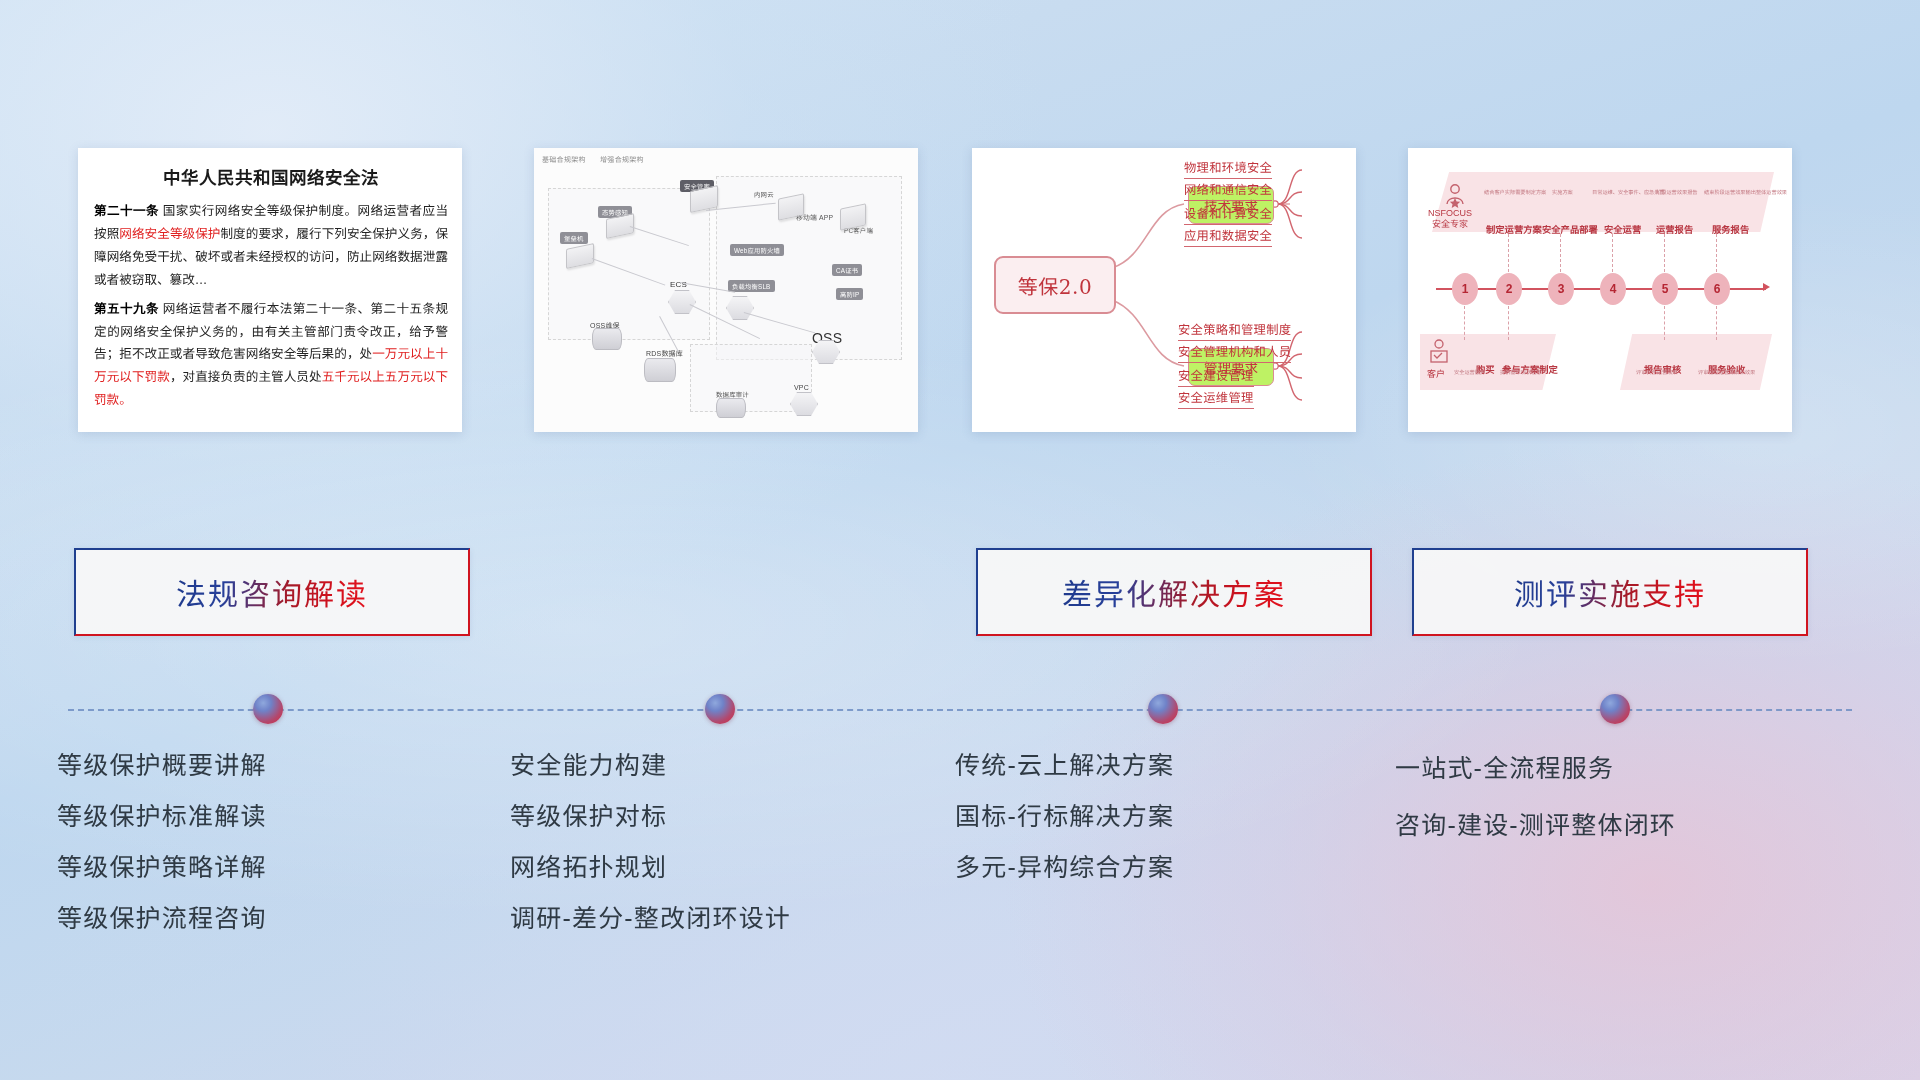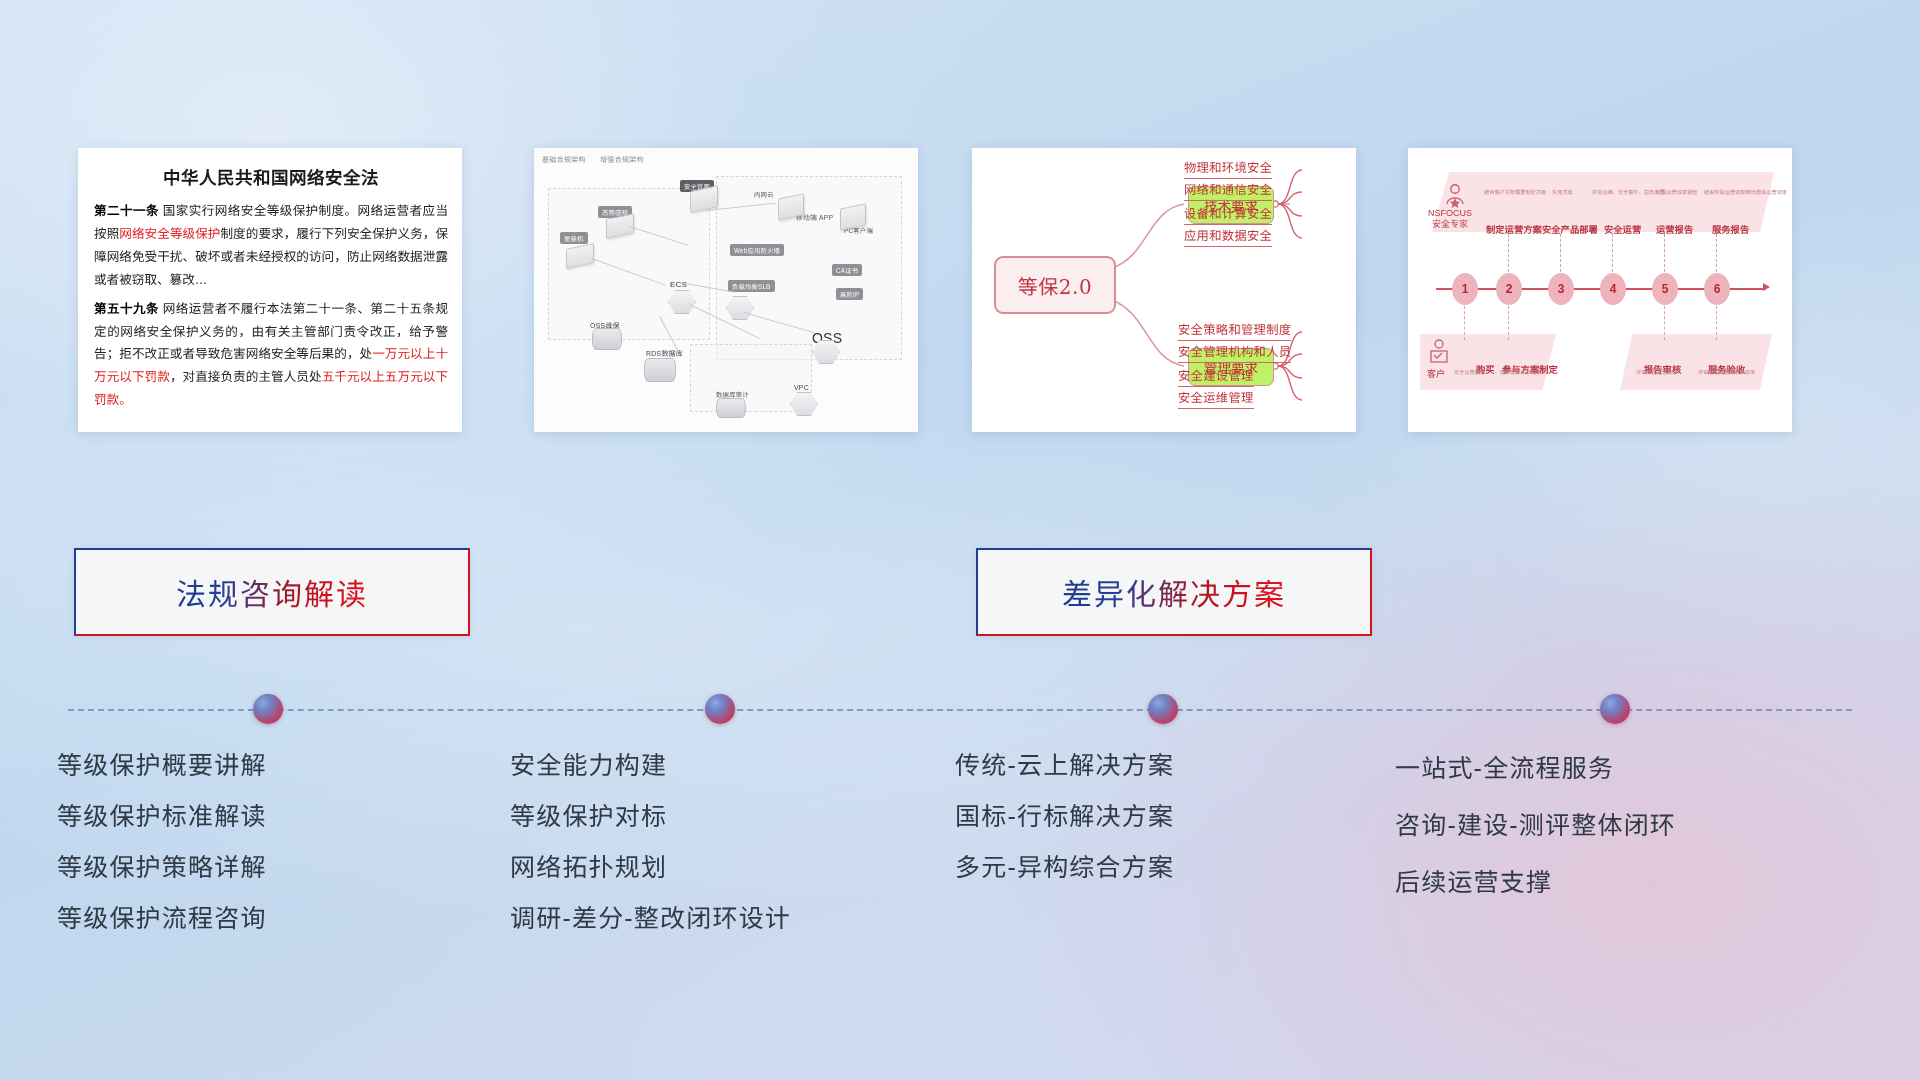--- a/index.html
+++ b/index.html
@@ -480,20 +480,23 @@
   </div>
 </div>
 
 <div class="headline-row">
   <div class="headline hl-1">
     <span>法规咨询解读</span>
   </div>
   <div class="headline hl-3">
     <span>差异化解决方案</span>
   </div>
+  <div class="headline hl-4">
+    <span>测评实施支持</span>
+  </div>
 </div>
 
 <div class="timeline">
   <div class="tl-line"></div>
   <div class="tl-dot tld-1"></div>
   <div class="tl-dot tld-2"></div>
   <div class="tl-dot tld-3"></div>
   <div class="tl-dot tld-4"></div>
 </div>
 
@@ -511,15 +514,14 @@
     <div class="list-item">调研-差分-整改闭环设计</div>
   </div>
   <div class="list-col lc-3">
     <div class="list-item">传统-云上解决方案</div>
     <div class="list-item">国标-行标解决方案</div>
     <div class="list-item">多元-异构综合方案</div>
   </div>
   <div class="list-col lc-4">
     <div class="list-item">一站式-全流程服务</div>
     <div class="list-item">咨询-建设-测评整体闭环</div>
-    <div class="list-item">后续运营支撑</div>
   </div>
 </div>
 
 </body></html>

